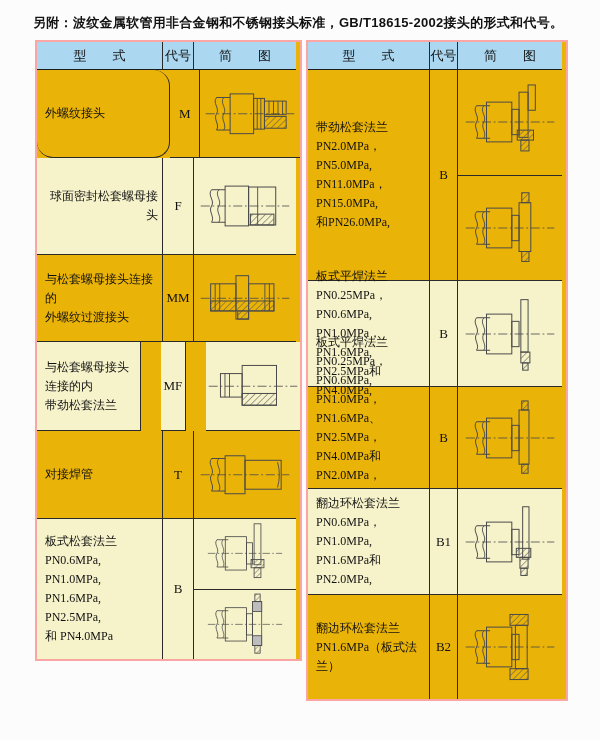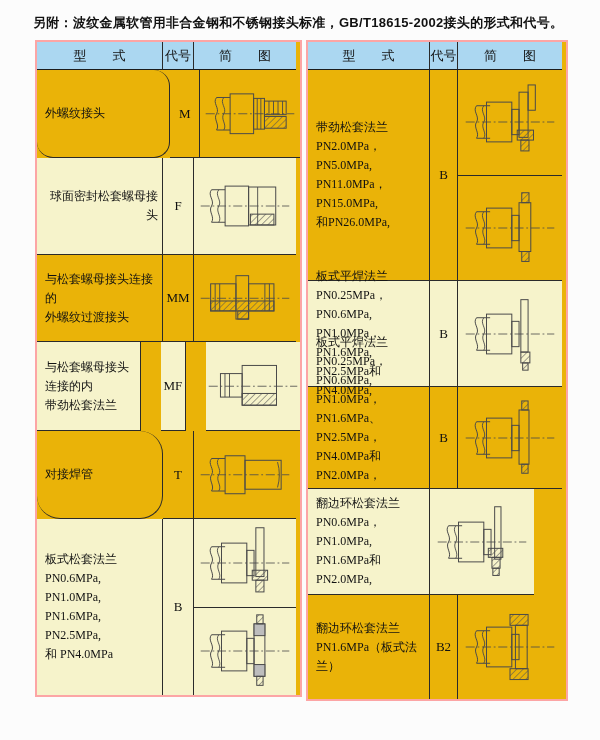--- a/index.html
+++ b/index.html
@@ -141,38 +141,38 @@
               <line x1="21" y1="30" x2="21" y2="56" stroke="#4a4a4a" stroke-width="1"></line>
               <line x1="26" y1="30" x2="26" y2="56" stroke="#4a4a4a" stroke-width="1"></line>
               <rect x="40" y="21" width="38" height="44" fill="none" stroke="#4a4a4a" stroke-width="1.1"></rect>
               <rect x="40" y="52" width="38" height="13" fill="url(#hatch)" stroke="#4a4a4a" stroke-width="1.1"></rect>
               <line x1="3" y1="44" x2="101" y2="44" stroke="#4a4a4a" stroke-width="0.9" stroke-dasharray="10 3 2 3"></line>
             </svg>
           </div>
         </div>
       </div>
       <div class="row" style="height: 88px;">
-        <div class="cell type-cell" style="width: 126px; border-radius: 23px;">
+        <div class="cell type-cell" style="width: 126px;">
           <div>对接焊管</div>
         </div>
         <div class="cell code-cell" style="width: 31px;">T</div>
         <div class="cell diag-cell" style="width: 102px;">
           <div class="diag">
             <svg viewBox="0 0 104 88" preserveAspectRatio="xMidYMid meet">
               <path d="M30 26 H15 c-5 6 4 12 0 18 c-4 6 4 12 0 18 H30" fill="none" stroke="#4a4a4a" stroke-width="1.1"></path>
               <path d="M23 26 c-5 6 4 12 0 18 c-4 6 4 12 0 18" fill="none" stroke="#4a4a4a" stroke-width="1"></path>
               <rect x="30" y="23" width="22" height="42" fill="none" stroke="#4a4a4a" stroke-width="1.1"></rect>
               <rect x="52" y="28" width="40" height="32" fill="none" stroke="#4a4a4a" stroke-width="1.1"></rect>
               <path d="M88 30 q4 14 0 28" fill="none" stroke="#4a4a4a"></path>
               <line x1="3" y1="44" x2="101" y2="44" stroke="#4a4a4a" stroke-width="0.9" stroke-dasharray="10 3 2 3"></line>
             </svg>
           </div>
         </div>
       </div>
-      <div class="row hl" style="height: 176px;">
+      <div class="row hl" style="height: 140px;">
         <div class="cell type-cell" style="width: 126px;">
           <div>板式松套法兰</div>
           <div>PN0.6MPa, PN1.0MPa,</div>
           <div>PN1.6MPa, PN2.5MPa,</div>
           <div>和 PN4.0MPa</div>
         </div>
         <div class="cell code-cell" style="width: 31px;">B</div>
         <div class="cell diag-cell" style="width: 102px;">
           <div class="diag">
             <svg viewBox="0 0 104 88" preserveAspectRatio="xMidYMid meet">
@@ -292,20 +292,21 @@
             </svg>
           </div>
         </div>
       </div>
       <div class="row hl" style="height: 106px;">
         <div class="cell type-cell" style="width: 122px;">
           <div>翻边环松套法兰</div>
           <div>PN0.6MPa，PN1.0MPa,</div>
           <div>PN1.6MPa和PN2.0MPa,</div>
         </div>
+        <div class="cell code-cell" style="width: 28px;">B1</div>
         <div class="cell diag-cell" style="width: 104px;">
           <div class="diag">
             <svg viewBox="0 0 104 88" preserveAspectRatio="xMidYMid meet">
               <path d="M30 26 H15 c-5 6 4 12 0 18 c-4 6 4 12 0 18 H30" fill="none" stroke="#4a4a4a" stroke-width="1.1"></path>
               <path d="M23 26 c-5 6 4 12 0 18 c-4 6 4 12 0 18" fill="none" stroke="#4a4a4a" stroke-width="1"></path>
               <rect x="26" y="22" width="28" height="44" fill="none" stroke="#4a4a4a" stroke-width="1.1"></rect>
               <rect x="54" y="30" width="8" height="28" fill="none" stroke="#4a4a4a" stroke-width="1.1"></rect>
               <rect x="66" y="5" width="7" height="58" fill="none" stroke="#4a4a4a" stroke-width="1.1"></rect>
               <rect x="59" y="51" width="16" height="10" fill="url(#hatch)" stroke="#4a4a4a" stroke-width="1.1"></rect>
               <rect x="63" y="61" width="9" height="12" fill="url(#hatch)" stroke="#4a4a4a" stroke-width="1.1"></rect>

